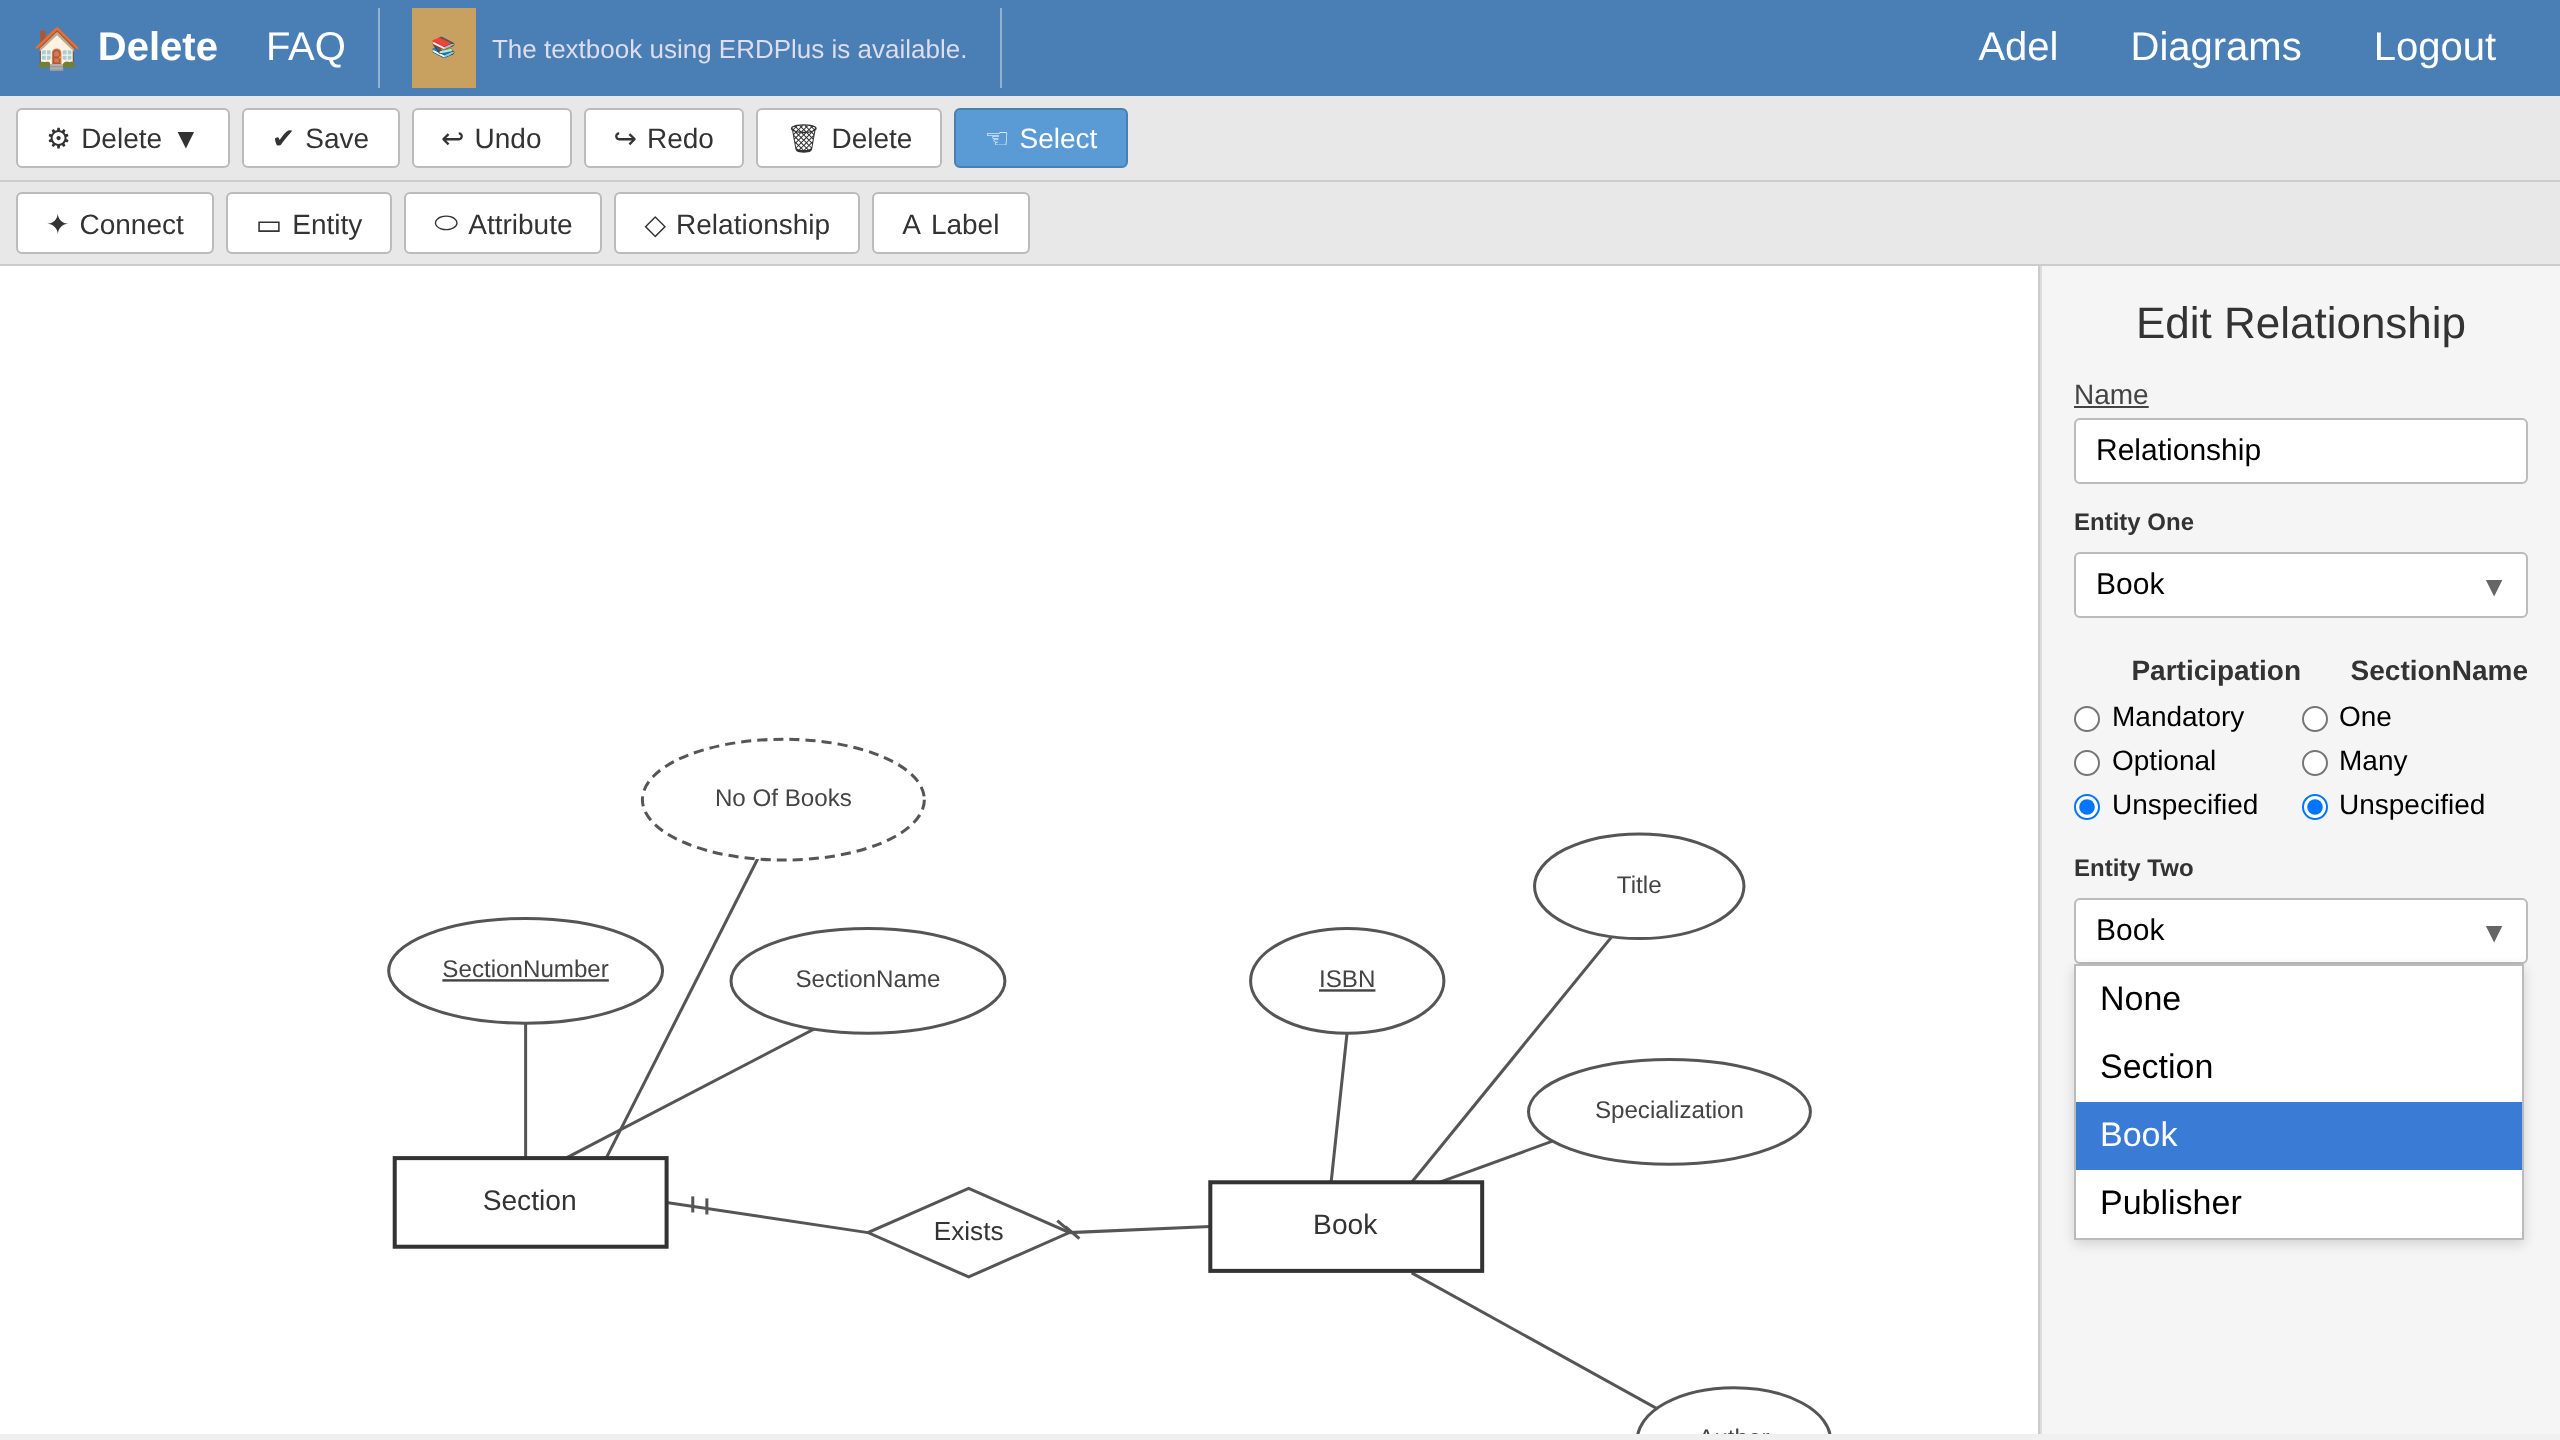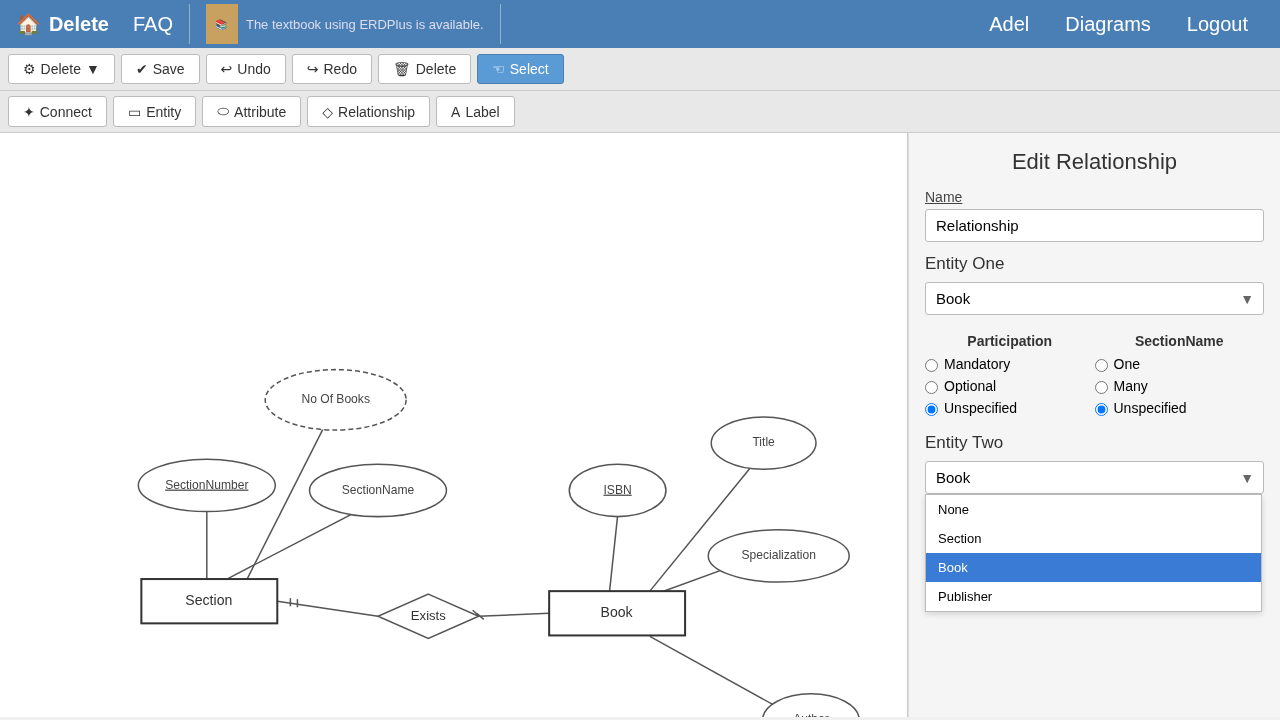--- a/index.html
+++ b/index.html
@@ -77,21 +77,21 @@
       border-right: 1px solid #ccc;
     }
 
     
     .erd-canvas {
       width: 100%; height: 100%;
     }
 
     
     .right-panel {
-      width: 372px;
+      width: 260px;
       background: #f5f5f5;
       padding: 16px;
       overflow-y: auto;
       border-left: 1px solid #ddd;
     }
     .panel-title {
       font-size: 22px; font-weight: normal; text-align: center;
       margin-bottom: 14px; color: #333;
     }
     .field-label {
@@ -101,21 +101,21 @@
       width: 100%; padding: 7px 10px;
       border: 1px solid #bbb; border-radius: 3px;
       font-size: 15px; margin-bottom: 12px;
       background: white;
     }
     .checkbox-row {
       display: flex; align-items: center; gap: 8px;
       margin-bottom: 14px;
     }
     .section-title {
-      font-size: 17px; font-weight: normal; margin-bottom: 8px; color: #333;
+      font-size: 12px; font-weight: bold; margin-bottom: 8px; color: #333;
     }
     .select-wrap {
       position: relative; width: 100%; margin-bottom: 14px;
     }
     .select-wrap select {
       width: 100%; padding: 7px 10px; appearance: none;
       border: 1px solid #bbb; border-radius: 3px;
       font-size: 15px; background: white; cursor: pointer;
     }
     .select-arrow {
@@ -123,39 +123,39 @@
       transform: translateY(-50%); pointer-events: none; color: #666;
     }
 
     
     .pc-grid {
       display: grid; grid-template-columns: 1fr 1fr;
       gap: 0; margin-bottom: 14px;
     }
     .pc-header {
       font-size: 14px; font-weight: bold; padding: 4px 0;
-      color: #333; text-align: center;
+      color: #333; text-align: right;
     }
     .radio-row {
       display: flex; align-items: flex-end; gap: 6px;
       padding: 3px 0; font-size: 14px;
     }
 
     
     .dropdown-overlay {
       position: absolute;
       background: white;
       border: 1px solid #bbb;
       width: calc(100% - 2px);
       top: 100%; left: 0;
       z-index: 100;
       box-shadow: 0 2px 6px rgba(0,0,0,0.15);
     }
     .dropdown-item {
-      padding: 7px 12px; font-size: 13px; cursor: pointer;
+      padding: 7px 12px; font-size: 17px; cursor: pointer;
     }
     .dropdown-item.selected { background: #3a7bd5; color: white; }
 
     
     .erd-entity { fill: white; stroke: #333; stroke-width: 2; }
     .erd-entity-text { font-size: 14px; fill: #333; text-anchor: middle; dominant-baseline: middle; }
     .erd-attr { fill: white; stroke: #555; stroke-width: 1.5; }
     .erd-attr-dashed { fill: white; stroke: #555; stroke-width: 1.5; stroke-dasharray: 5,3; }
     .erd-attr-text { font-size: 12px; fill: #444; text-anchor: middle; dominant-baseline: middle; }
     .erd-attr-text-underline { text-decoration: underline; }

